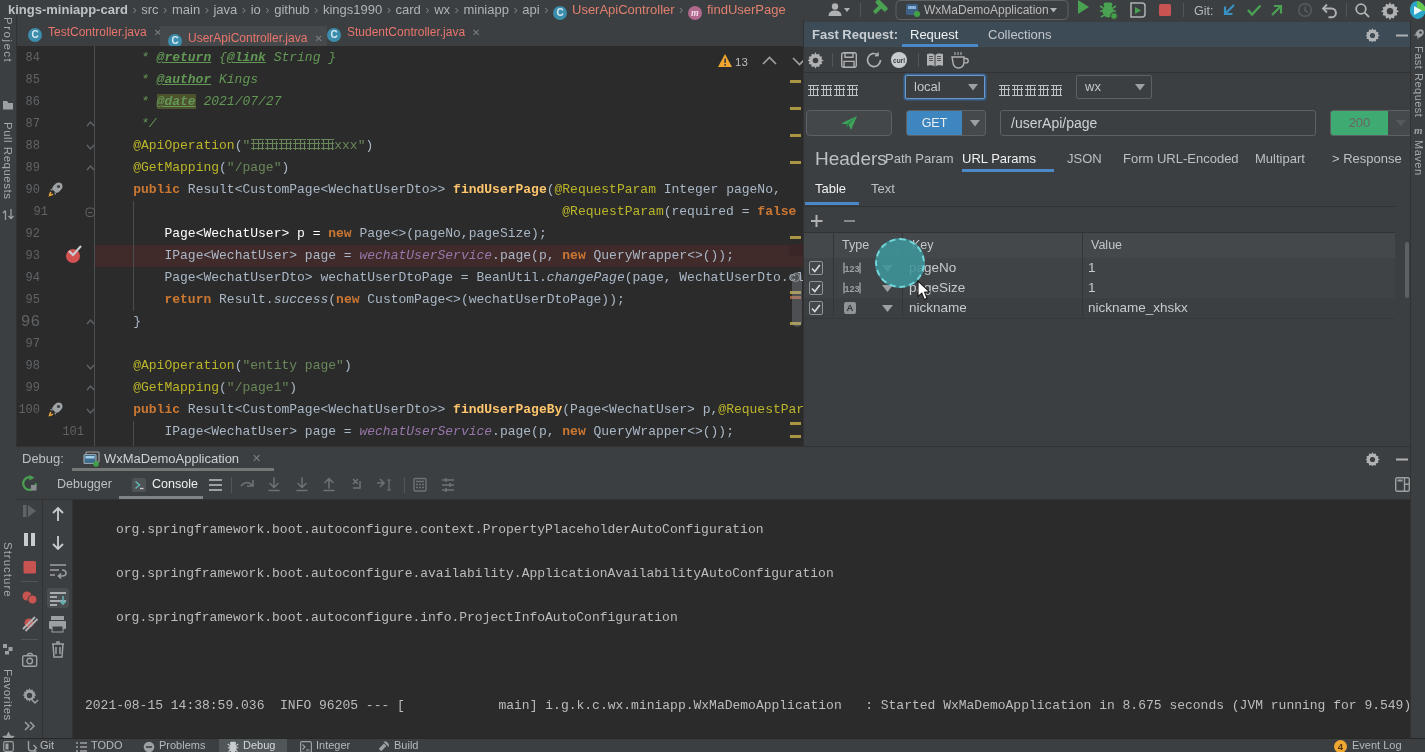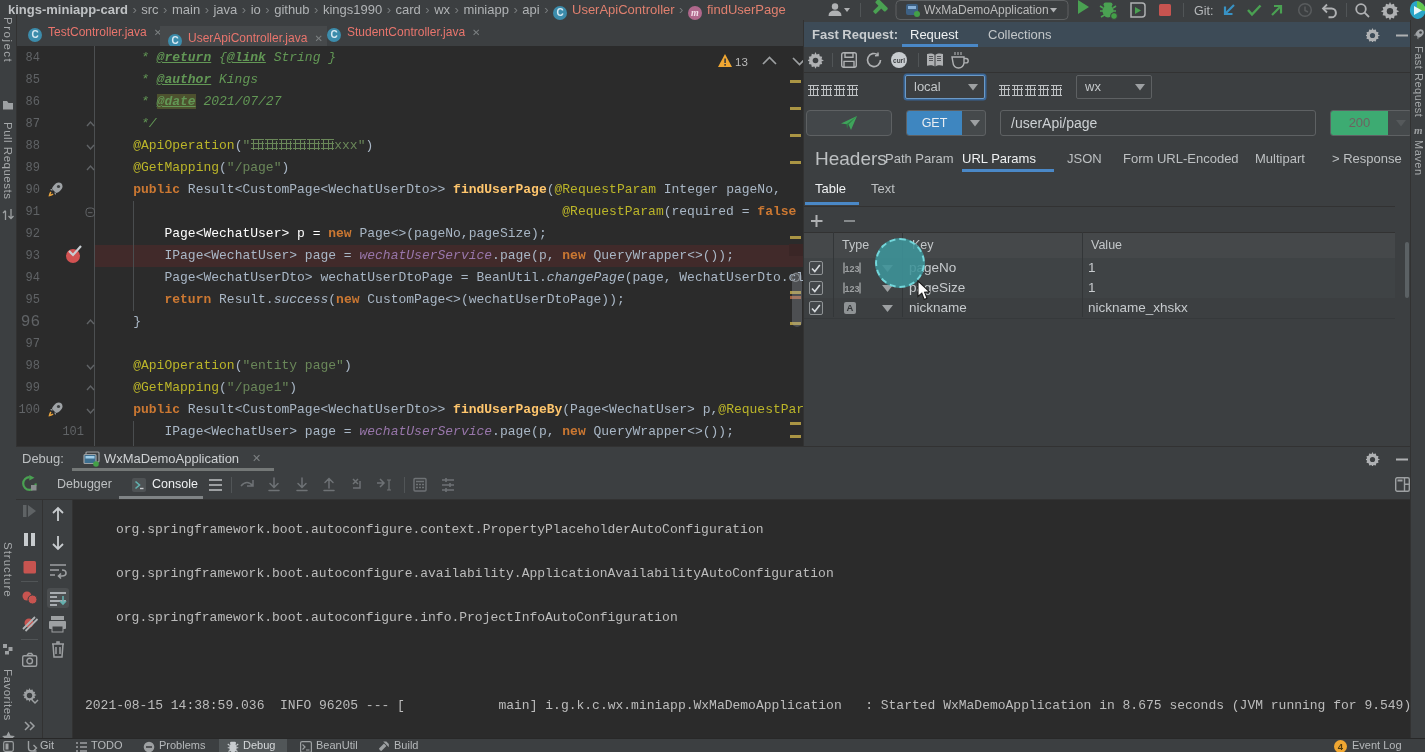--- a/index.html
+++ b/index.html
@@ -161,21 +161,21 @@
 <div class="ab mono" style="left:0;top:45px;width:23px;height:22px;line-height:22px;font-size:12px;color:#606366;text-align:right;">86</div>
 <div class="cl mono" style="top:45px;left:85px;font-size:13px;font-style:italic;"><span style="color:#629755;">     * </span><span style="color:#629755;font-weight:bold;text-decoration:underline;background:#4d512e;">@date</span><span style="color:#629755;text-align:right;"> 2021/07/27</span></div>
 <div class="ab mono" style="left:0;top:67px;width:23px;height:22px;line-height:22px;font-size:12px;color:#606366;text-align:right;">87</div>
 <div class="cl mono" style="top:67px;left:85px;font-size:13px;font-style:italic;"><span style="color:#629755;">     */</span></div>
 <div class="ab mono" style="left:0;top:89px;width:23px;height:22px;line-height:22px;font-size:12px;color:#606366;text-align:right;">88</div>
 <div class="cl mono" style="top:89px;left:85px;font-size:13px;">    <span style="color:#bbb529;">@ApiOperation</span><span style="color:#a9b7c6;">(</span><span style="color:#6a8759;">"</span><span class="cjkg"></span><span class="cjkg"></span><span class="cjkg"></span><span class="cjkg"></span><span class="cjkg"></span><span class="cjkg"></span><span style="color:#6a8759;">xxx"</span><span style="color:#a9b7c6;">)</span></div>
 <div class="ab mono" style="left:0;top:111px;width:23px;height:22px;line-height:22px;font-size:12px;color:#606366;text-align:right;">89</div>
 <div class="cl mono" style="top:111px;left:85px;font-size:13px;">    <span style="color:#bbb529;">@GetMapping</span><span style="color:#a9b7c6;">(</span><span style="color:#6a8759;">"/page"</span><span style="color:#a9b7c6;">)</span></div>
 <div class="ab mono" style="left:0;top:133px;width:23px;height:22px;line-height:22px;font-size:12px;color:#606366;text-align:right;">90</div>
 <div class="cl mono" style="top:133px;left:85px;font-size:13px;">    <span style="color:#cc7832;font-weight:bold;">public </span><span style="color:#a9b7c6;">Result&lt;CustomPage&lt;WechatUserDto&gt;&gt; </span><span style="color:#ffc66d;font-weight:bold;">findUserPage</span><span style="color:#a9b7c6;">(</span><span style="color:#bbb529;">@RequestParam</span><span style="color:#a9b7c6;"> Integer pageNo,</span></div>
-<div class="ab mono" style="left:0;top:155px;width:23px;height:22px;line-height:22px;font-size:12px;color:#606366;text-align:right;">91</div>
+<div class="ab mono" style="left:8px;top:155px;width:23px;height:22px;line-height:22px;font-size:12px;color:#606366;text-align:right;">91</div>
 <div class="cl mono" style="top:155px;left:85px;font-size:13px;">                                                           <span style="color:#bbb529;">@RequestParam</span><span style="color:#a9b7c6;">(required = </span><span style="color:#cc7832;font-weight:bold;">false</span></div>
 <div class="ab mono" style="left:0;top:177px;width:23px;height:22px;line-height:22px;font-size:12px;color:#606366;text-align:right;">92</div>
 <div class="cl mono" style="top:177px;left:85px;font-size:13px;">        <span style="color:#ffffff;margin-top:23px;">Page&lt;WechatUser&gt; p = </span><span style="color:#cc7832;font-weight:bold;">new</span><span style="color:#a9b7c6;"> Page&lt;&gt;(pageNo,pageSize);</span></div>
 <div class="ab mono" style="left:0;top:199px;width:23px;height:22px;line-height:22px;font-size:12px;color:#606366;text-align:right;">93</div>
 <div class="cl mono" style="top:199px;left:85px;font-size:13px;">        <span style="color:#a9b7c6;">IPage&lt;WechatUser&gt; page = </span><span style="color:#9876aa;font-style:italic;">wechatUserService</span><span style="color:#a9b7c6;">.page(p, </span><span style="color:#cc7832;font-weight:bold;">new</span><span style="color:#a9b7c6;"> QueryWrapper&lt;&gt;());</span></div>
 <div class="ab mono" style="left:0;top:221px;width:23px;height:22px;line-height:22px;font-size:12px;color:#606366;text-align:right;">94</div>
 <div class="cl mono" style="top:221px;left:85px;font-size:13px;">        <span style="color:#a9b7c6;">Page&lt;WechatUserDto&gt; wechatUserDtoPage = BeanUtil.</span><span style="color:#a9b7c6;font-style:italic;">changePage</span><span style="color:#a9b7c6;">(page, WechatUserDto.class);</span></div>
 <div class="ab mono" style="left:0;top:243px;width:23px;height:22px;line-height:22px;font-size:12px;color:#606366;text-align:right;">95</div>
 <div class="cl mono" style="top:243px;left:85px;font-size:13px;">        <span style="color:#cc7832;font-weight:bold;">return</span><span style="color:#a9b7c6;"> Result.</span><span style="color:#a9b7c6;font-style:italic;">success</span><span style="color:#a9b7c6;">(</span><span style="color:#cc7832;font-weight:bold;">new</span><span style="color:#a9b7c6;"> CustomPage&lt;&gt;(wechatUserDtoPage));</span></div>
 <div class="ab mono" style="left:0;top:265px;width:23px;height:22px;line-height:22px;font-size:16px;color:#606366;text-align:right;">96</div>
@@ -562,21 +562,21 @@
           <ellipse cx="8" cy="9" rx="5" ry="6"></ellipse>
           <rect x="4" y="1" width="8" height="3.5" rx="1.7"></rect>
           <path d="M1 4 l2.5 2 M15 4 l-2.5 2 M1 9 h2.5 M15 9 h-2.5 M2 14 l3 -2 M14 14 l-3 -2" stroke="#c8cccf" stroke-width="1.4"></path>
         </g>
       </svg>
 <div class="ab sbt" style="left:243px;color:#d5d8da;">Debug</div>
 <svg class="ab" style="left:300px;top:2px;" width="12" height="12">
         <rect x="0.6" y="0.6" width="10.8" height="10.8" rx="1.5" fill="none" stroke="#9da0a2" stroke-width="1.2"></rect>
         <path d="M2.5 3.5 l2.5 2.5 -2.5 2.5 M6 9 h3.5" stroke="#9da0a2" stroke-width="1.2" fill="none"></path>
       </svg>
-<div class="ab sbt" style="left:316px;">BeanUtil</div>
+<div class="ab sbt" style="left:316px;">Integer</div>
 <svg class="ab" style="left:379px;top:2px;" width="12" height="12" viewBox="0 0 12 12">
         <path d="M5 2.6 l2.4 2.4 -5 5 -1.6-0.8 -0.8-1.6 z" fill="#9da0a2"></path>
         <path d="M4.2 0.6 l3.2 0 2.4 2.4 0 3.2 z" fill="#9da0a2"></path>
       </svg>
 <div class="ab sbt" style="left:394px;">Build</div>
 <div class="ab" style="left:1334px;top:1px;width:13px;height:13px;border-radius:50%;background:#f0a732;color:#4d3a10;font-size:9.5px;font-weight:bold;text-align:center;line-height:13px;">4</div>
 <div class="ab sbt" style="left:1352px;">Event Log</div>
 </div>
 </div>
 </body></html>

